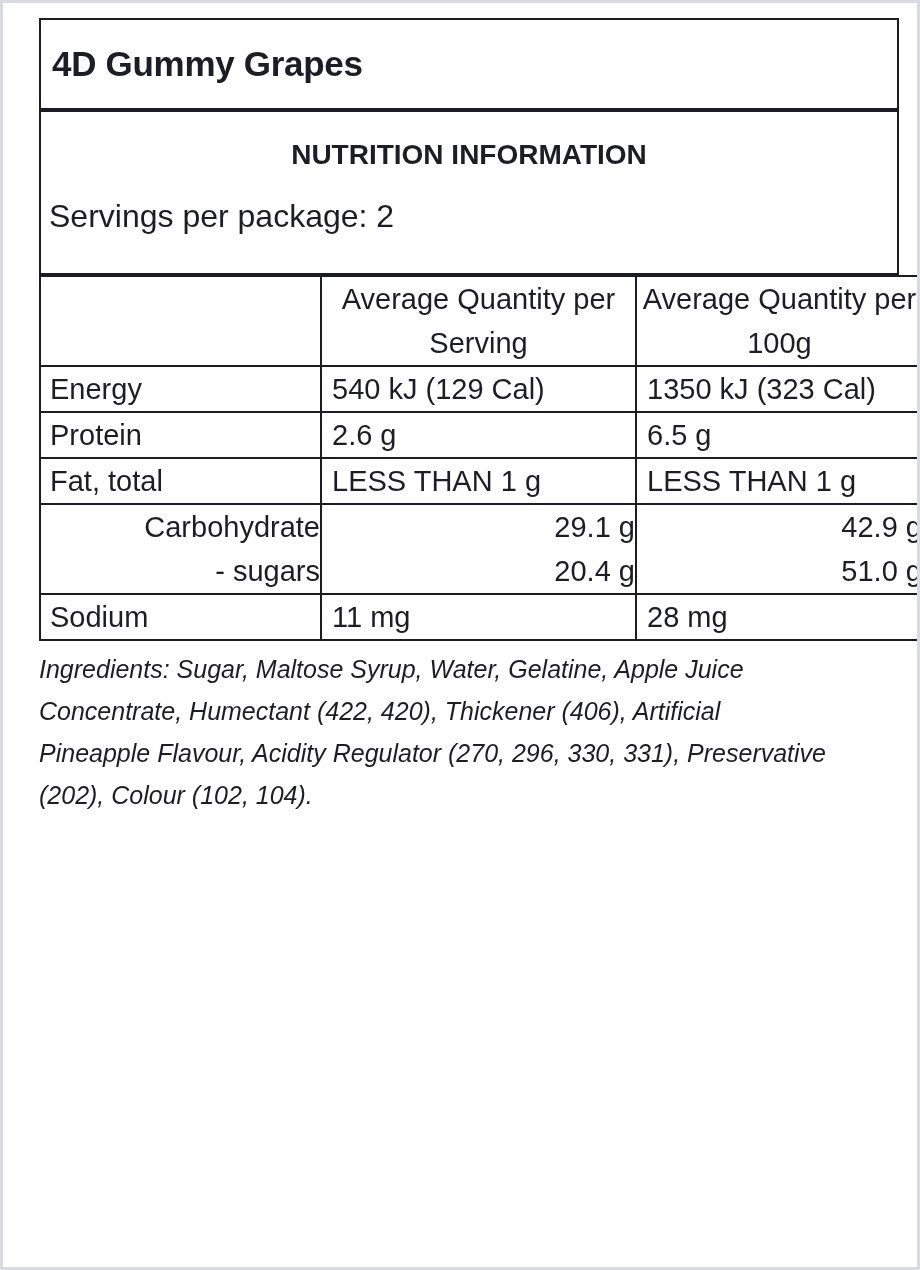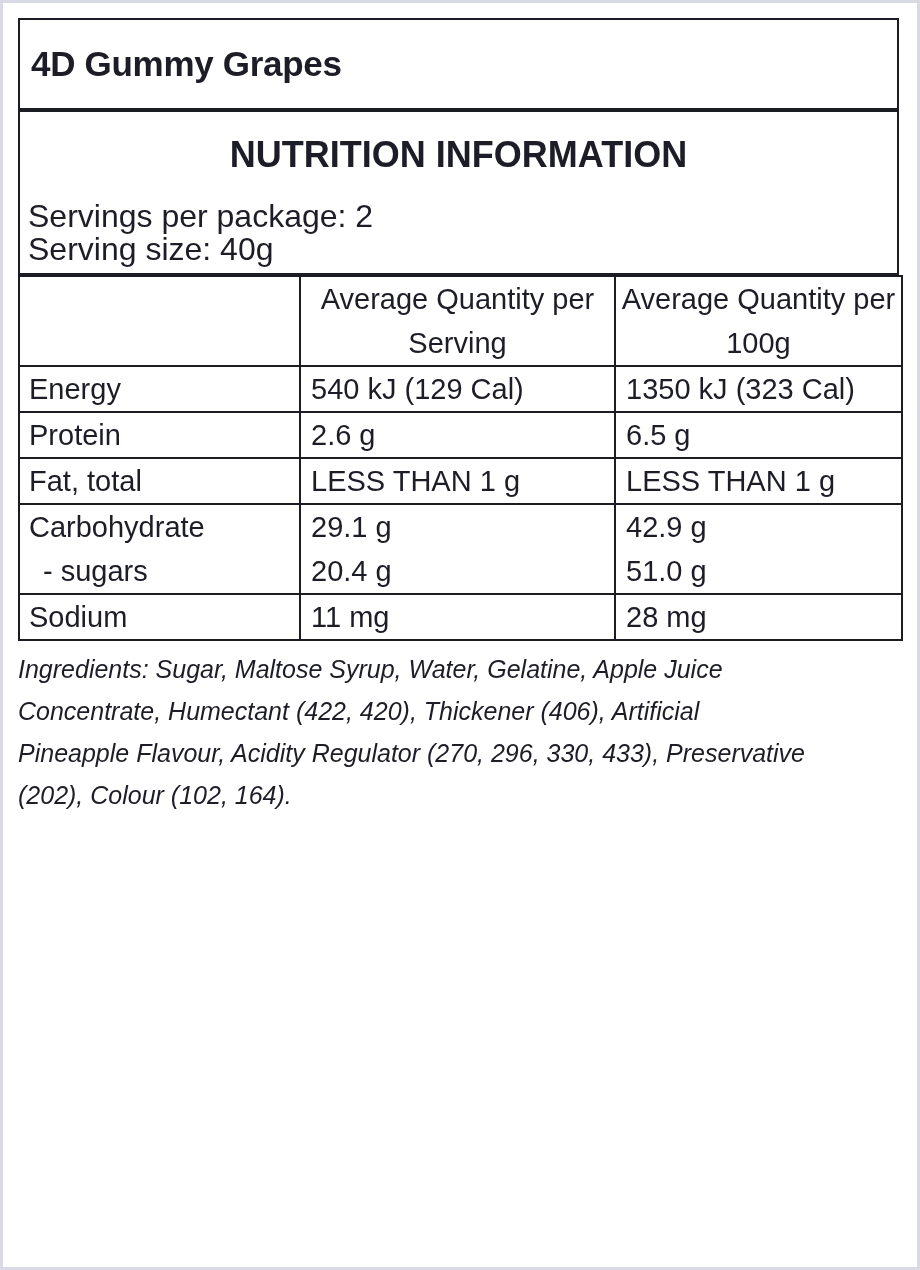--- a/index.html
+++ b/index.html
@@ -8,20 +8,21 @@
     height: 1270px;
     box-sizing: border-box;
     background: #ffffff;
     border: 3px solid #d9dae3;
     font-family: "Liberation Sans", sans-serif;
     color: #1d1d27;
     overflow: hidden;
   }
   .sheet {
     padding: 15px 18px 0 15px;
+    margin-left: 21px;
   }
   .title-box {
     border: 2px solid #1c1c24;
     height: 92px;
     box-sizing: border-box;
     display: flex;
     align-items: center;
     padding-left: 11px;
     font-size: 35px;
     font-weight: bold;
@@ -29,21 +30,21 @@
   }
   .info-box {
     border: 2px solid #1c1c24;
     box-sizing: border-box;
     height: 165px;
     padding: 28px 8px 0 8px;
   }
   .section-title {
     text-align: center;
     font-weight: bold;
-    font-size: 36px;
+    font-size: 28px;
     line-height: 30px;
     margin: 0;
   }
   .servings {
     margin-top: 30px;
     font-size: 32px;
     line-height: 33px;
   }
   table.nutri {
     border-collapse: collapse;
@@ -60,21 +61,21 @@
   th.colhead {
     height: 88px;
     text-align: center;
     line-height: 44px;
     padding: 0;
   }
   td.lbl { padding: 0 0 0 9px; }
   td.val { padding: 0 0 0 10px; }
   tr.r-single td { height: 44px; border-radius: 19px; }
   tr.r-double td { height: 88px; }
-  .cellline { line-height: 44px; }
+  .cellline { line-height: 44px; text-align: right; }
   .indent { padding-left: 14px; }
   .ingredients {
     margin-top: 7px;
     font-size: 25px;
     line-height: 42px;
     font-style: italic;
   }
   .ingredients div { white-space: nowrap; }
 </style>
 </head>
@@ -83,21 +84,20 @@
 <div class="sheet">
 
   <div class="title-box">
     <span>4D Gummy Grapes</span>
   </div>
 
   <div class="info-box">
     <div class="section-title">NUTRITION INFORMATION</div>
     <div class="servings">
       <div>Servings per package: 2</div>
-      <div>Serving size: 40g</div>
     </div>
   </div>
 
   <table class="nutri">
     <colgroup>
       <col style="width:281px">
       <col style="width:315px">
       <col style="width:287px">
     </colgroup>
     <tbody>
@@ -145,17 +145,17 @@
       <td class="lbl">Sodium</td>
       <td class="val">11 mg</td>
       <td class="val">28 mg</td>
     </tr>
   </tbody>
     </table>
 
   <div class="ingredients">
     <div>Ingredients: Sugar, Maltose Syrup, Water, Gelatine, Apple Juice</div>
     <div>Concentrate, Humectant (422, 420), Thickener (406), Artificial</div>
-    <div>Pineapple Flavour, Acidity Regulator (270, 296, 330, 433), Preservative</div>
-    <div>(202), Colour (102, 164).</div>
+    <div>Pineapple Flavour, Acidity Regulator (270, 296, 330, 331), Preservative</div>
+    <div>(202), Colour (102, 104).</div>
   </div>
 
 </div>
 
 </body></html>

